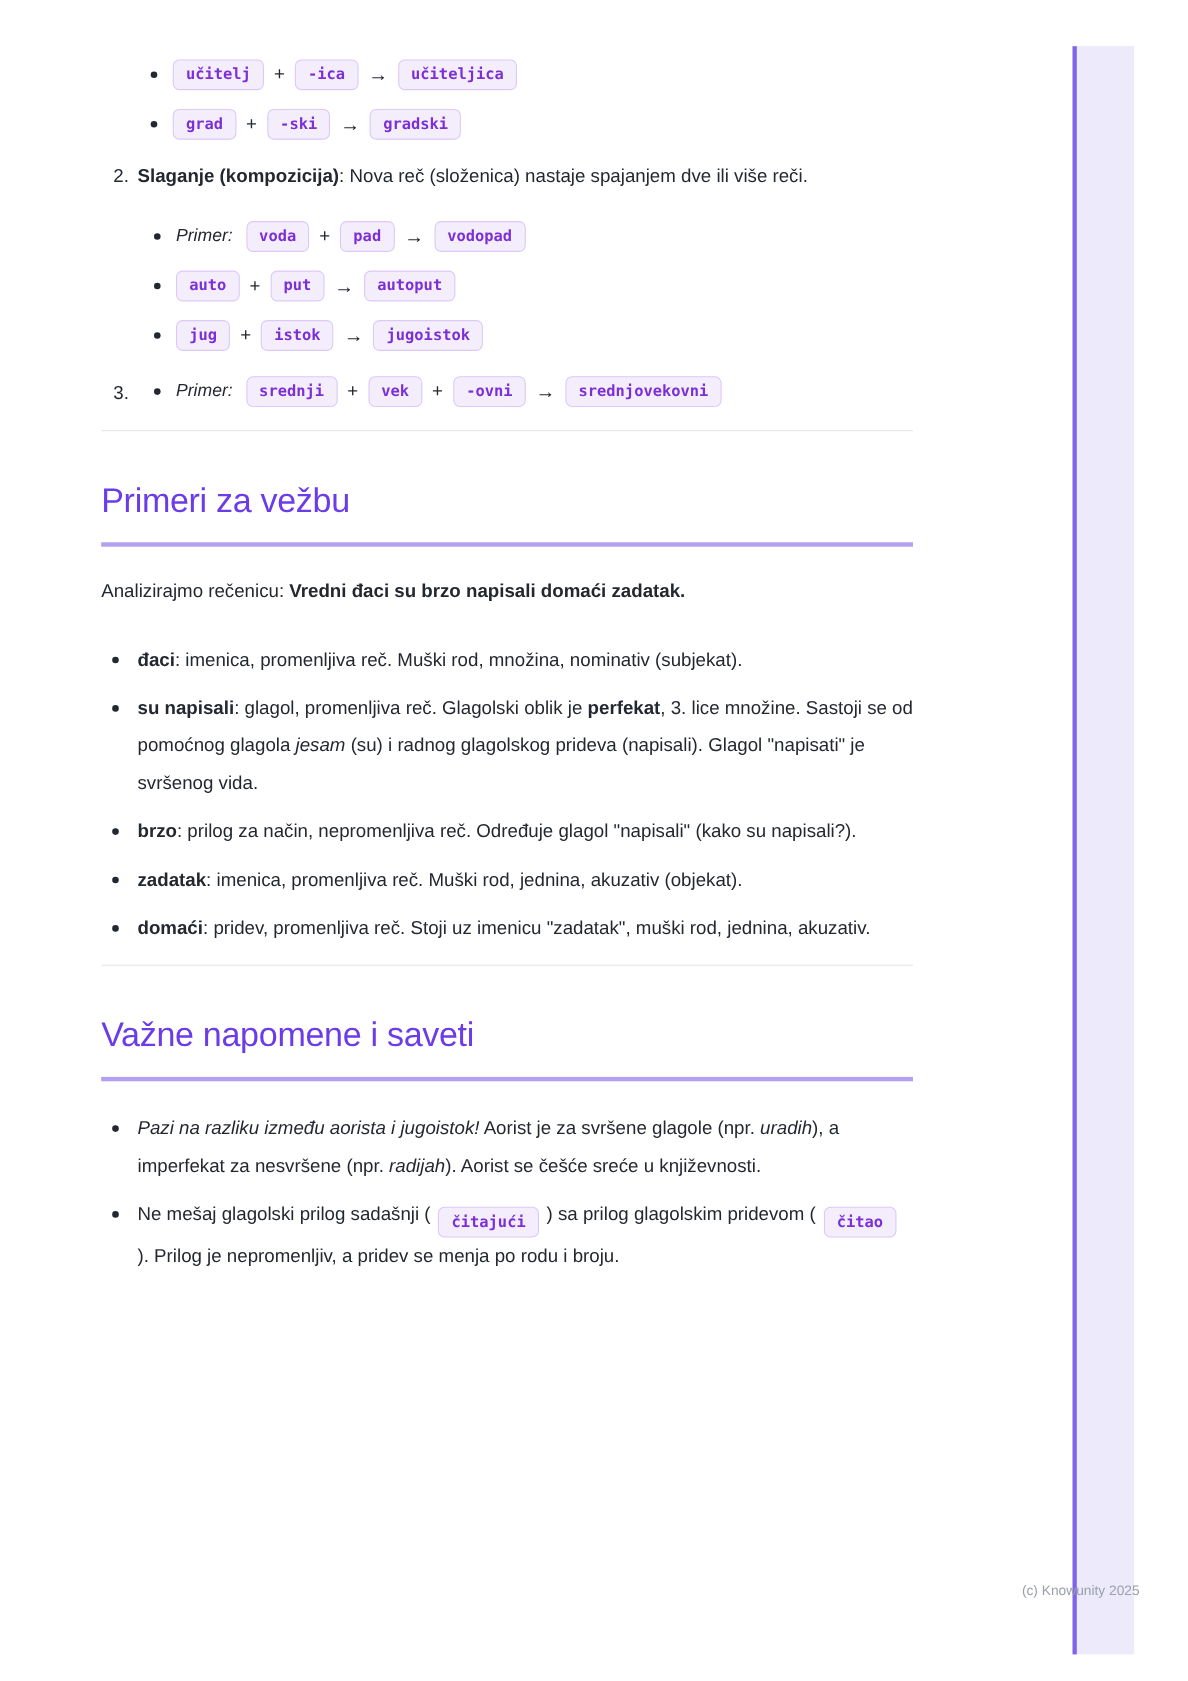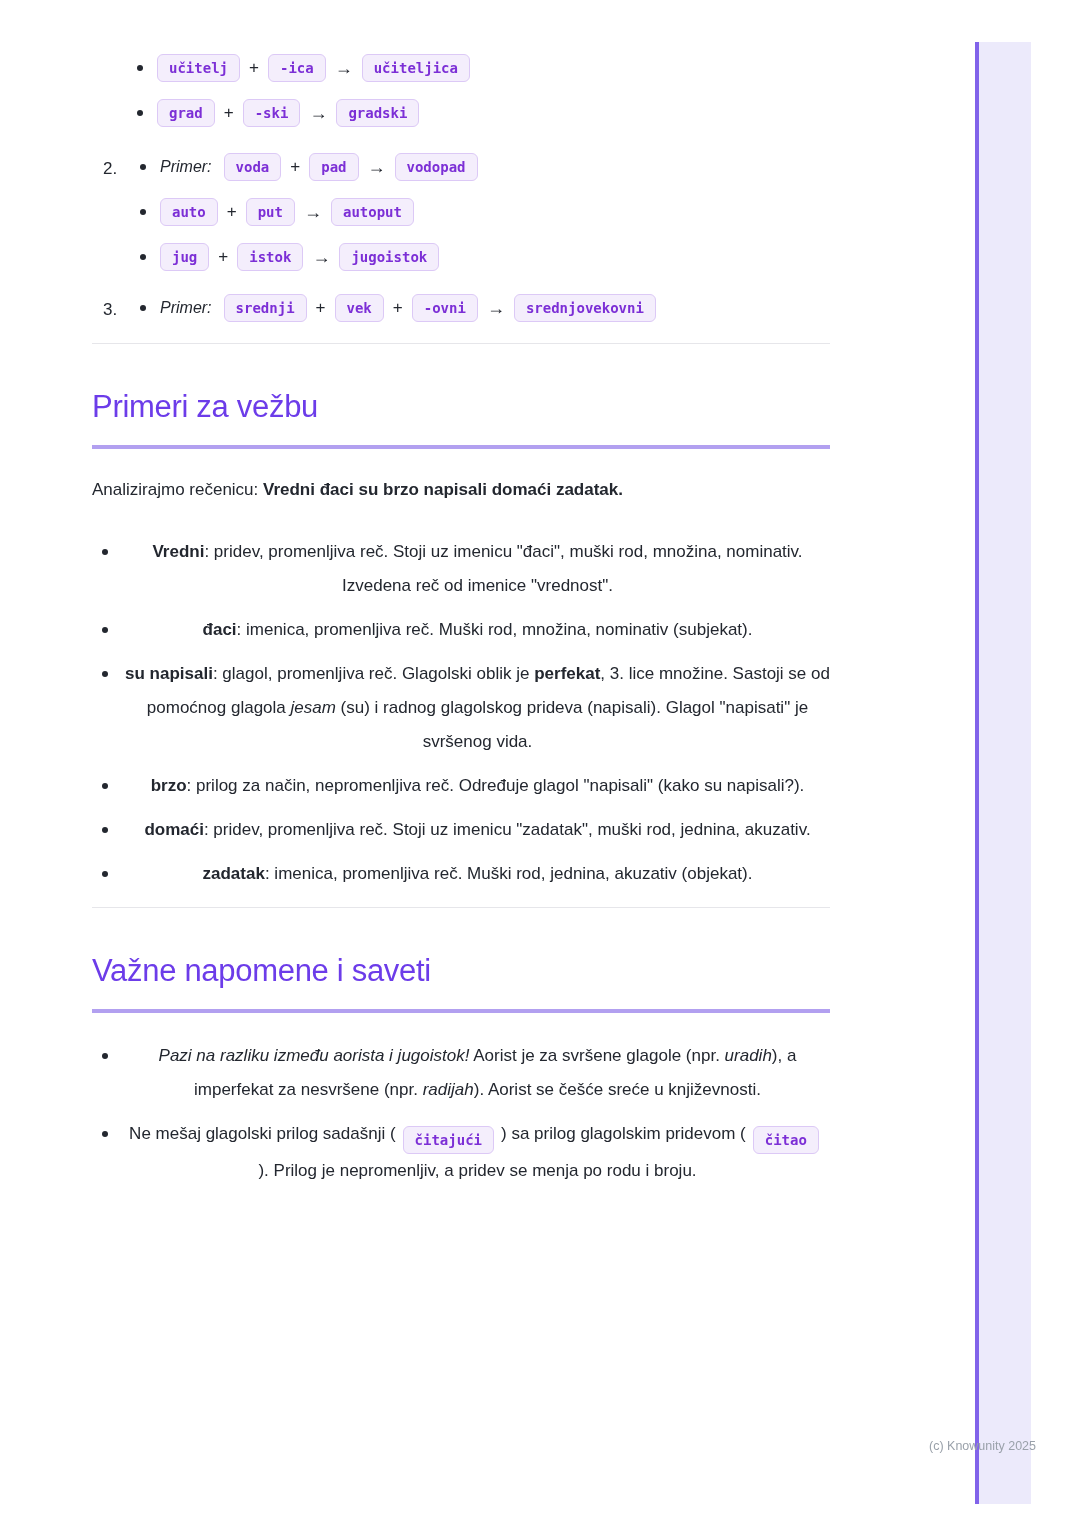--- a/index.html
+++ b/index.html
@@ -3,21 +3,21 @@
 <meta charset="utf-8">
 <style>
   * { box-sizing: border-box; }
   html, body { margin: 0; padding: 0; background: #ffffff; }
   .page {
     position: relative; width: 1080px; height: 1528px; overflow: hidden;
     background: #ffffff; color: #23272f;
     font-family: "Liberation Sans", "DejaVu Sans", sans-serif;
   }
   .content { position: absolute; left: 92px; top: 0; width: 738px; }
-  ul, li { margin: 0; padding: 0; list-style: none; text-align: center; }
+  ul, li { margin: 0; padding: 0; list-style: none; }
 
   
   .chip-row { position: relative; display: flex; align-items: center; gap: 9px; min-height: 28px; margin-bottom: 17px; }
   .top-list { margin-top: 54px; }
   .top-list .chip-row { padding-left: 65px; }
   .chip-row::before { content: ""; position: absolute; width: 6px; height: 6px; border-radius: 50%; background: #23272f; top: 11px; }
   .top-list .chip-row::before { left: 45px; }
   .sub-list .chip-row { padding-left: 35px; }
   .sub-list .chip-row::before { left: 15px; }
 
@@ -81,20 +81,21 @@
           <span class="chip">grad</span>
           <span class="op">+</span>
           <span class="chip">-ski</span>
           <span class="op arrow">→</span>
           <span class="chip">gradski</span>
         </li>
     </ul>
 
     <div class="num-item" id="item2">
       <span class="num">2.</span>
+      <p class="body just"><b>Slaganje (kompozicija)</b><span>: Nova reč (složenica) nastaje spajanjem dve ili više reči.</span></p>
       <ul class="sub-list">
         <li class="chip-row">
             <i class="primer">Primer:</i>
             <span class="chip">voda</span>
             <span class="op">+</span>
             <span class="chip">pad</span>
             <span class="op arrow">→</span>
             <span class="chip">vodopad</span>
           </li>
         <li class="chip-row">
@@ -131,26 +132,25 @@
     </div>
 
     <div class="divider" id="divider1"></div>
 
     <h2 class="h2">Primeri za vežbu</h2>
     <div class="rule"></div>
 
     <p class="body intro"><span>Analizirajmo rečenicu: </span><b>Vredni đaci su brzo napisali domaći zadatak.</b></p>
 
     <ul class="bullet-list">
-      <li><b>Vredni</b><span>: pridev, promenljiva reč. Stoji uz imenicu "đaci", muški rod, množina, nominativ. Izvedena reč od imenice "vrednost".</span></li>
       <li><b>đaci</b><span>: imenica, promenljiva reč. Muški rod, množina, nominativ (subjekat).</span></li>
       <li><b>su napisali</b><span>: glagol, promenljiva reč. Glagolski oblik je </span><b>perfekat</b><span>, 3. lice množine. Sastoji se od pomoćnog glagola </span><i>jesam</i><span> (su) i radnog glagolskog prideva (napisali). Glagol "napisati" je svršenog vida.</span></li>
       <li><b>brzo</b><span>: prilog za način, nepromenljiva reč. Određuje glagol "napisali" (kako su napisali?).</span></li>
+      <li><b>zadatak</b><span>: imenica, promenljiva reč. Muški rod, jednina, akuzativ (objekat).</span></li>
       <li><b>domaći</b><span>: pridev, promenljiva reč. Stoji uz imenicu "zadatak", muški rod, jednina, akuzativ.</span></li>
-      <li><b>zadatak</b><span>: imenica, promenljiva reč. Muški rod, jednina, akuzativ (objekat).</span></li>
     </ul>
 
     <div class="divider" id="divider2"></div>
 
     <h2 class="h2">Važne napomene i saveti</h2>
     <div class="rule"></div>
 
     <ul class="bullet-list notes-list">
       <li><i>Pazi na razliku između aorista i jugoistok!</i><span> Aorist je za svršene glagole (npr. </span><i>uradih</i><span>), a imperfekat za nesvršene (npr. </span><i>radijah</i><span>). Aorist se češće sreće u književnosti.</span></li>
       <li><span>Ne mešaj glagolski prilog sadašnji (</span><span class="chip inline-chip">čitajući</span><span>) sa prilog glagolskim pridevom (</span><span class="chip inline-chip">čitao</span><span>). Prilog je nepromenljiv, a pridev se menja po rodu i broju.</span></li>

